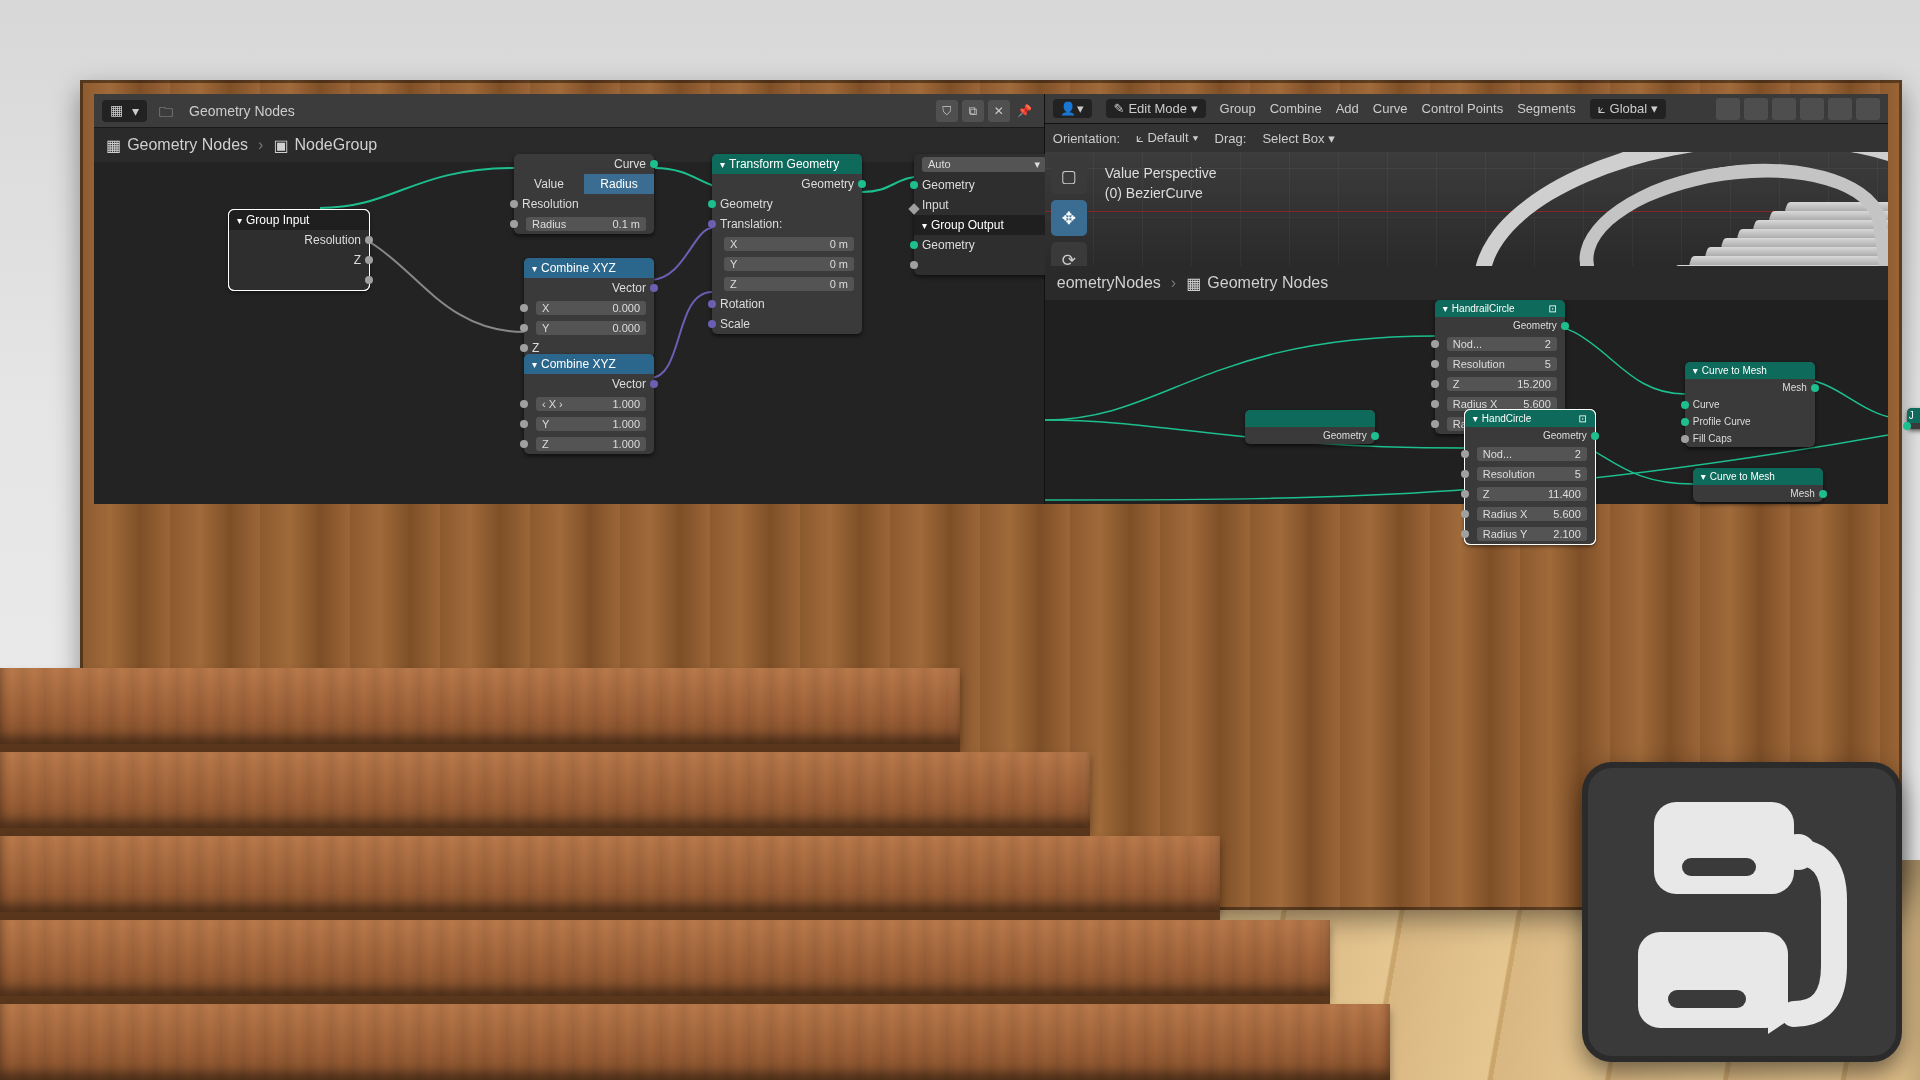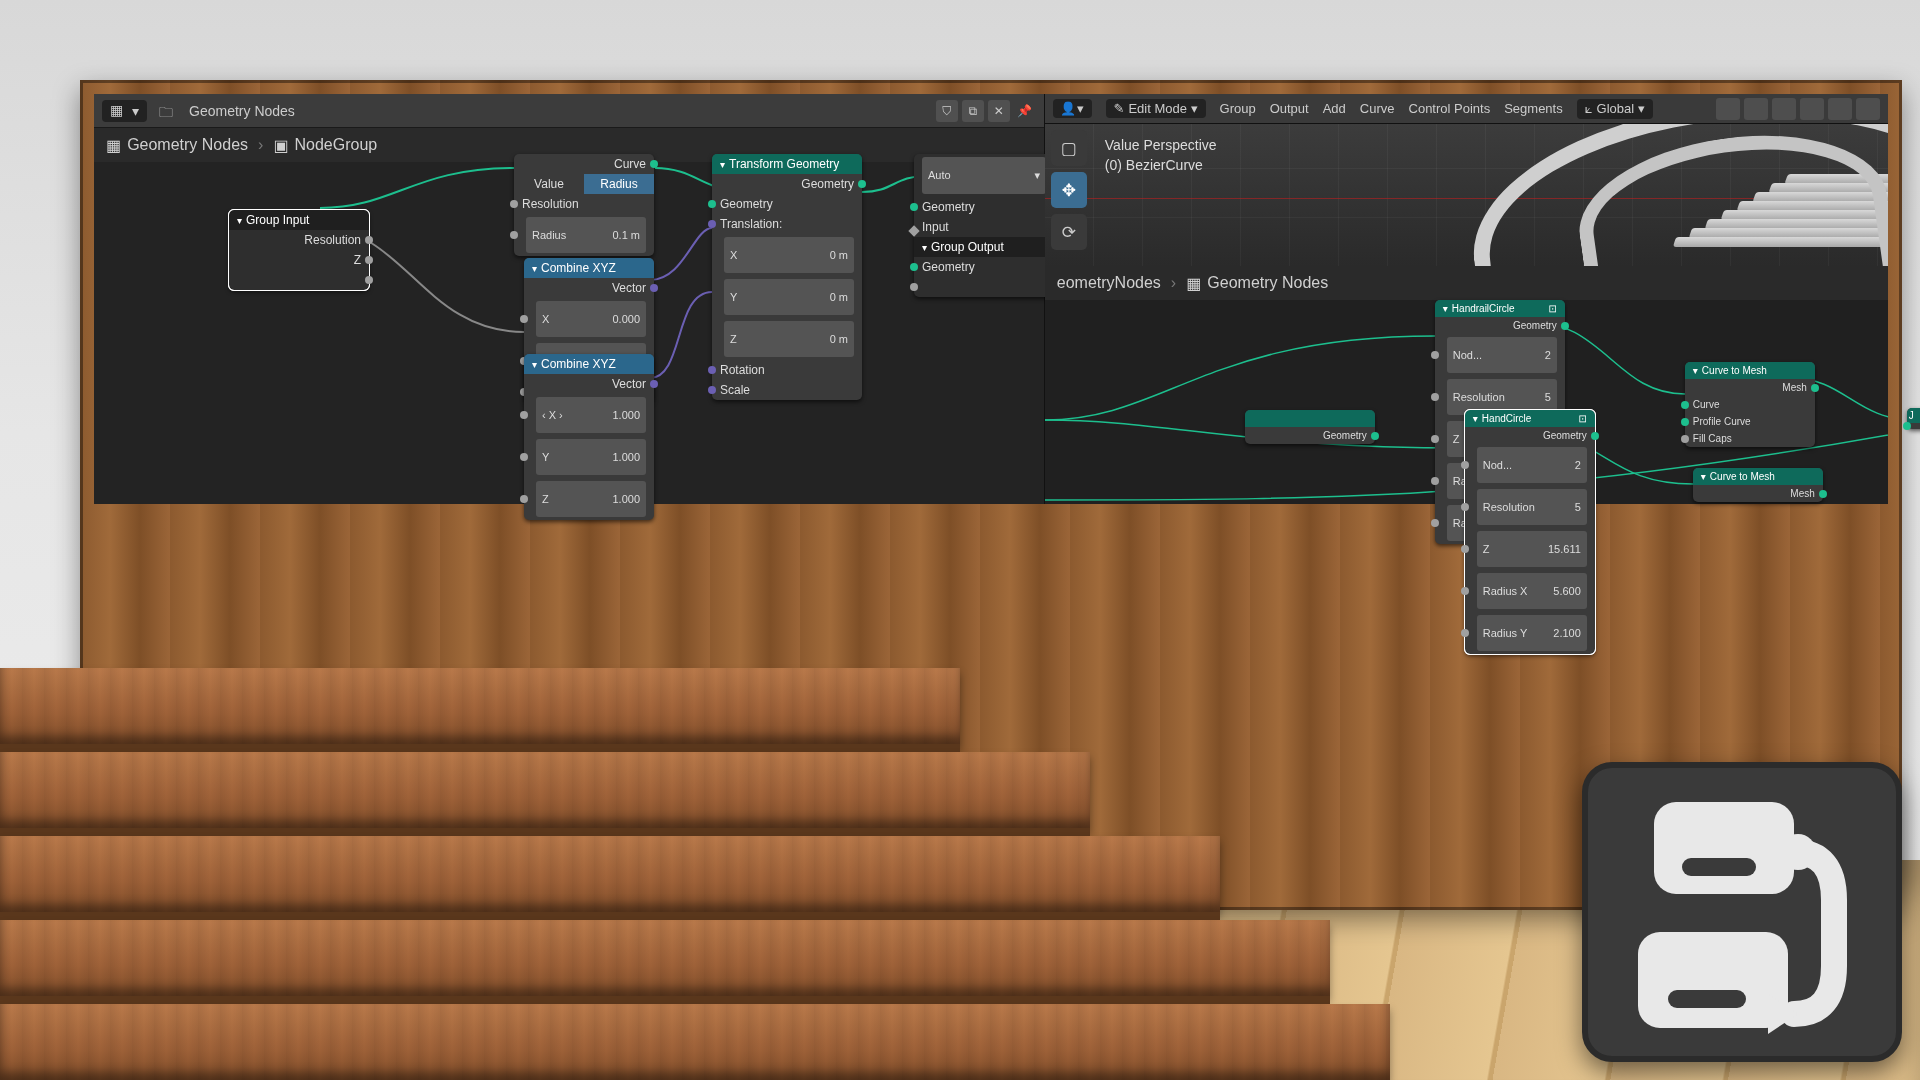--- a/index.html
+++ b/index.html
@@ -56,21 +56,21 @@
   .node .nh {
     background:#2b678c; color:#fff; padding:3px 8px; font-size:12px;
     border-radius:5px 5px 0 0; display:flex; align-items:center;gap:4px;
   }
   .node .nh.teal{background:#0e6a5b;}
   .node .nh .chev{font-size:10px;}
   .node .row { padding:3px 8px; display:flex; justify-content:space-between; align-items:center; position:relative;}
   .node .row.tab{padding:0;display:flex;}
   .node .row.tab span{flex:1;text-align:center;padding:3px 0;background:#3a3a3a;}
   .node .row.tab span.act{background:#3b6d92;color:#fff;}
-  .node .field{background:#545454;border-radius:3px;padding:12px 6px;font-size:11px;display:flex;justify-content:space-between;flex:1;margin-left:4px;}
+  .node .field{background:#545454;border-radius:3px;padding:1px 6px;font-size:11px;display:flex;justify-content:space-between;flex:1;margin-left:4px;}
   .port{width:8px;height:8px;border-radius:50%;background:#888;display:inline-block;}
   .port.l{position:absolute;left:-4px;top:50%;transform:translateY(-50%);}
   .port.r{position:absolute;right:-4px;top:50%;transform:translateY(-50%);}
   .port.geo{background:#1dbf8e;}
   .port.vec{background:#6b5fb3;}
   .port.flt{background:#a0a0a0;}
 
   
   .wires{position:absolute;left:0;top:0;width:100%;height:100%;pointer-events:none;}
 
@@ -357,34 +357,40 @@
           <div class="row"><span class="port l flt"></span>&nbsp;</div>
         </div>
       </div>
     </div>
 
     <div class="right-pane">
       <div class="vp-hdr">
         <span class="pill">👤▾</span>
         <span class="pill">✎ <span>Edit Mode</span> ▾</span>
         <span>Group</span>
-        <span>Output</span>
+        <span>Combine</span>
         <span>Add</span>
         <span>Curve</span>
         <span>Control Points</span>
         <span>Segments</span>
         <span class="pill">⟀ <span>Global</span> ▾</span>
         <div class="right">
           <div class="ib"></div>
           <div class="ib"></div>
           <div class="ib"></div>
           <div class="ib"></div>
           <div class="ib"></div>
           <div class="ib"></div>
         </div>
+      </div>
+      <div class="vp-hdr2">
+        <span>Orientation:</span>
+        <span class="pill">⟀ <span>Default</span> ▾</span>
+        <span>Drag:</span>
+        <span><span>Select Box</span> ▾</span>
       </div>
       <div class="viewport">
         <div class="redline"></div>
         <div class="toolcol">
           <div class="t">▢</div>
           <div class="t act">✥</div>
           <div class="t">⟳</div>
 
         </div>
         <div class="vp-info">
@@ -502,21 +508,21 @@
                   <span class="port l flt"></span>
                   <span class="field">
                     <span>Resolution</span>
                     <span>5</span>
                   </span>
                 </div>
                 <div class="row">
                   <span class="port l flt"></span>
                   <span class="field">
                     <span>Z</span>
-                    <span>15.611</span>
+                    <span>11.400</span>
                   </span>
                 </div>
                 <div class="row">
                   <span class="port l flt"></span>
                   <span class="field">
                     <span>Radius X</span>
                     <span>5.600</span>
                   </span>
                 </div>
                 <div class="row">

